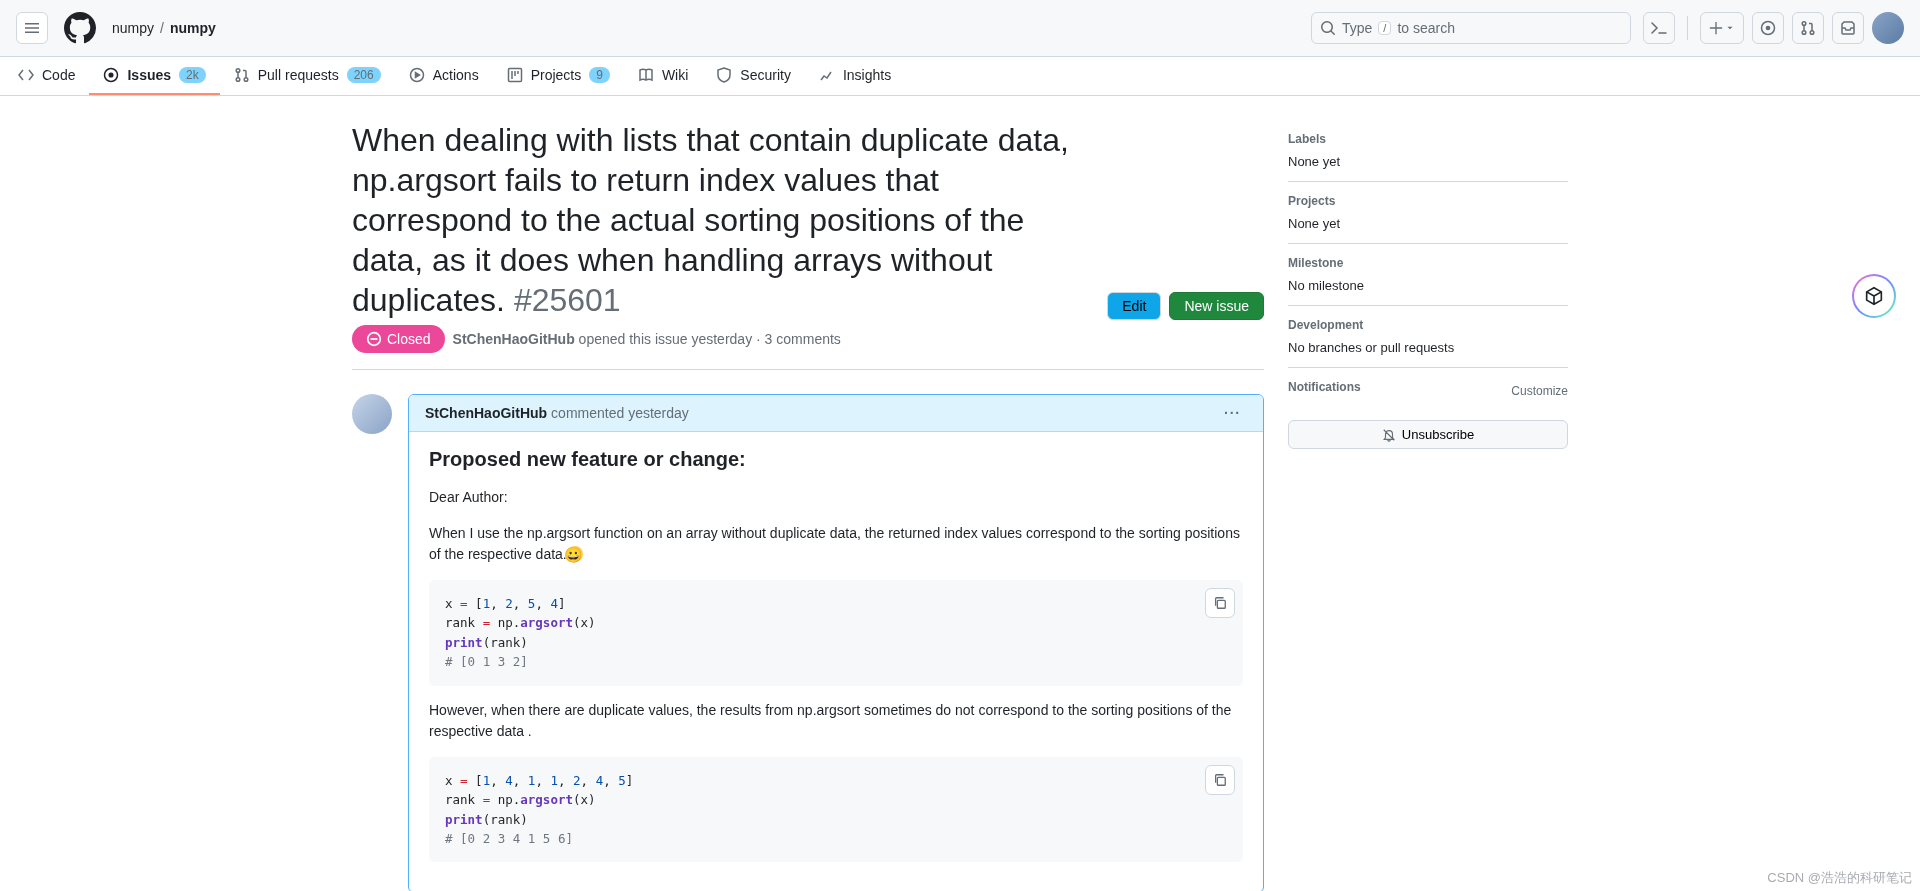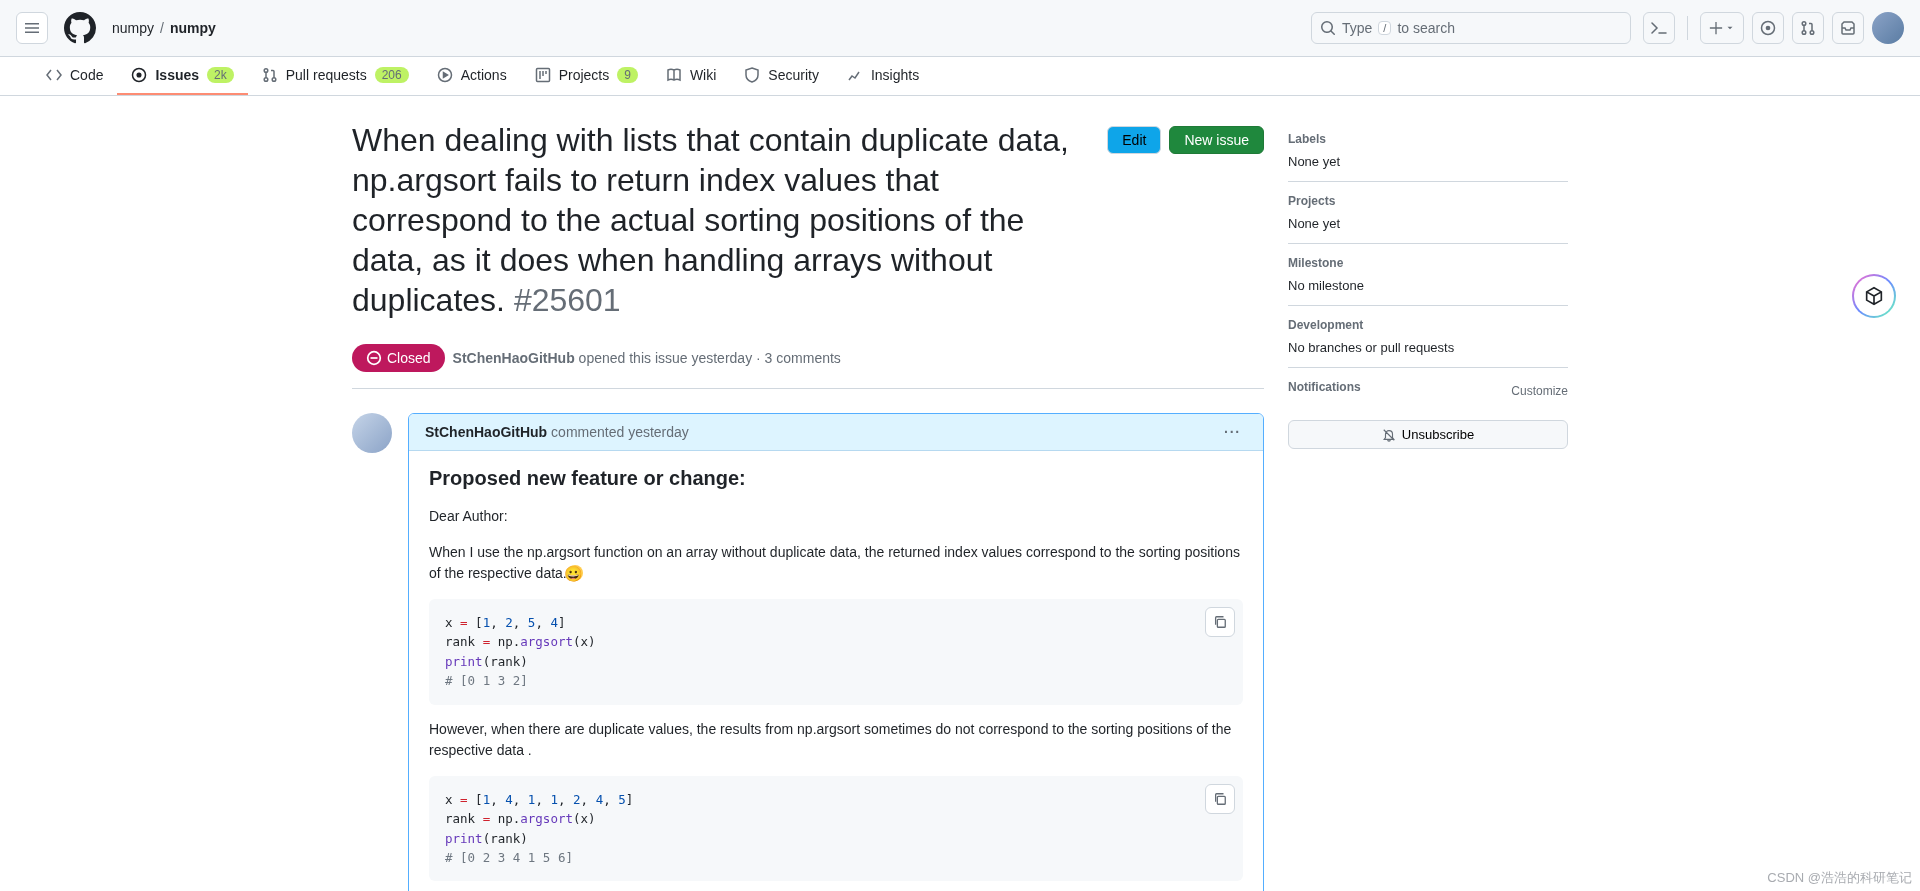--- a/index.html
+++ b/index.html
@@ -16,41 +16,41 @@
 .header-spacer { flex: 1; }
 .search-box { display: flex; align-items: center; width: 320px; height: 32px; border: 1px solid #d0d7de; border-radius: 6px; padding: 0 8px; background: #f6f8fa; color: #656d76; gap: 6px; }
 .search-box .kbd { border: 1px solid #d0d7de; border-radius: 4px; padding: 0 4px; font-size: 11px; background: #fff; }
 .header-btns { display: flex; gap: 8px; margin-left: 12px; align-items: center; }
 .hbtn { width: 32px; height: 32px; border: 1px solid #d0d7de; border-radius: 6px; display: flex; align-items: center; justify-content: center; background: #f6f8fa; cursor: pointer; }
 .hbtn.wide { width: auto; padding: 0 8px; gap: 2px; }
 .hdiv { width: 1px; height: 24px; background: #d0d7de; margin: 0 4px; }
 .avatar { width: 32px; height: 32px; border-radius: 50%; background: linear-gradient(135deg, #8ba3c7, #5a7ca3); cursor: pointer; }
 
 
-.repo-nav { display: flex; align-items: flex-start; border-bottom: 1px solid #d0d7de; padding: 0 32px; background: #fff; }
+.repo-nav { display: flex; align-items: flex-start; border-bottom: 1px solid #d0d7de; padding: 0 4px; background: #fff; }
 .repo-nav-item { display: flex; align-items: center; gap: 8px; padding: 10px 14px; cursor: pointer; color: #1f2328; border-bottom: 2px solid transparent; }
 .repo-nav-item.active { border-bottom-color: #fd8c73; font-weight: 600; }
-.repo-nav-item .count { background: #bef264; border-radius: 10px; padding: 1px 7px; font-size: 12px; color: #656d76; font-weight: 400; }
+.repo-nav-item .count { background: #7dd3fc; border-radius: 10px; padding: 1px 7px; font-size: 12px; color: #656d76; font-weight: 400; }
 
 
 .container { max-width: 1280px; margin: 0 auto; padding: 24px 32px; display: flex; gap: 24px; }
 .main { flex: 1; min-width: 0; }
 .sidebar { width: 280px; flex-shrink: 0; }
 
 
-.title-row { display: flex; gap: 16px; align-items: flex-start; margin-bottom: 24px; }
+.title-row { display: flex; gap: 16px; align-items: flex-end; margin-bottom: 5px; }
 .title-row h1 { flex: 1; font-size: 32px; font-weight: 400; line-height: 1.25; }
 .title-row h1 .num { color: #656d76; font-weight: 300; }
 .title-actions { display: flex; gap: 8px; flex-shrink: 0; margin-top: 6px; }
 .btn { border: 1px solid #d0d7de; border-radius: 6px; padding: 5px 14px; background: #0ea5e9; cursor: pointer; font-size: 14px; font-weight: 500; }
 .btn.primary { background: #1f883d; color: #fff; border-color: #1f7a37; }
 
 
 .meta-row { display: flex; align-items: center; gap: 8px; padding-bottom: 16px; border-bottom: 1px solid #d0d7de; margin-bottom: 24px; }
-.status-badge { display: inline-flex; align-items: center; gap: 5px; background: #be185d; color: #fff; border-radius: 20px; padding: 6px 14px; font-weight: 500; }
+.status-badge { display: inline-flex; align-items: center; gap: 5px; background: #ec4899; color: #fff; border-radius: 20px; padding: 6px 14px; font-weight: 500; }
 .meta-text { color: #656d76; }
 .meta-text strong { color: #656d76; font-weight: 600; }
 
 
 .timeline { display: flex; gap: 16px; }
 .comment-avatar { width: 40px; height: 40px; border-radius: 50%; background: linear-gradient(135deg, #c5d4e8, #8ba3c7); flex-shrink: 0; }
 .comment-box { flex: 1; border: 1px solid #54aeff; border-radius: 6px; overflow: hidden; }
 .comment-header { background: #ddf4ff; padding: 10px 16px; display: flex; align-items: center; border-bottom: 1px solid #b6d9f0; }
 .comment-header .author { font-weight: 600; color: #1f2328; }
 .comment-header .meta { color: #656d76; margin-left: 4px; }
@@ -61,21 +61,21 @@
 .comment-body p { margin-bottom: 14px; line-height: 1.55; }
 .emoji { display: inline-block; width: 16px; height: 16px; border-radius: 50%; background: #ffcc4d; vertical-align: -3px; position: relative; }
 .emoji::before { content: "😀"; position: absolute; left: -2px; top: -3px; font-size: 15px; }
 
 
 .code-wrap { position: relative; margin-bottom: 14px; }
 .code-block { background: #f6f8fa; border-radius: 6px; padding: 14px 16px; font-family: ui-monospace, "SF Mono", Consolas, monospace; font-size: 12.5px; line-height: 1.55; overflow-x: auto; white-space: pre; }
 .copy-btn { position: absolute; top: 8px; right: 8px; width: 30px; height: 30px; border: 1px solid #d0d7de; border-radius: 6px; background: #fff; display: flex; align-items: center; justify-content: center; cursor: pointer; }
 .code-block .op { color: #cf222e; }
 .code-block .num-l { color: #0550ae; }
-.code-block .fn { color: #6639ba; }
+.code-block .fn { color: #6639ba; font-weight: bold; }
 .code-block .com { color: #6e7781; }
 
 
 .side-sec { padding: 12px 0; border-bottom: 1px solid #d0d7de; }
 .side-sec h4 { font-size: 12px; font-weight: 600; color: #656d76; margin-bottom: 8px; }
 .side-sec .val { color: #1f2328; font-size: 13px; }
 .notif-row { display: flex; justify-content: space-between; align-items: center; margin-bottom: 18px; }
 .notif-row .cust { font-size: 12px; color: #656d76; cursor: pointer; }
 .unsub { width: 100%; padding: 6px; border: 1px solid #d0d7de; background: #f6f8fa; border-radius: 6px; cursor: pointer; display: flex; align-items: center; justify-content: center; gap: 6px; font-size: 13px; }
 

